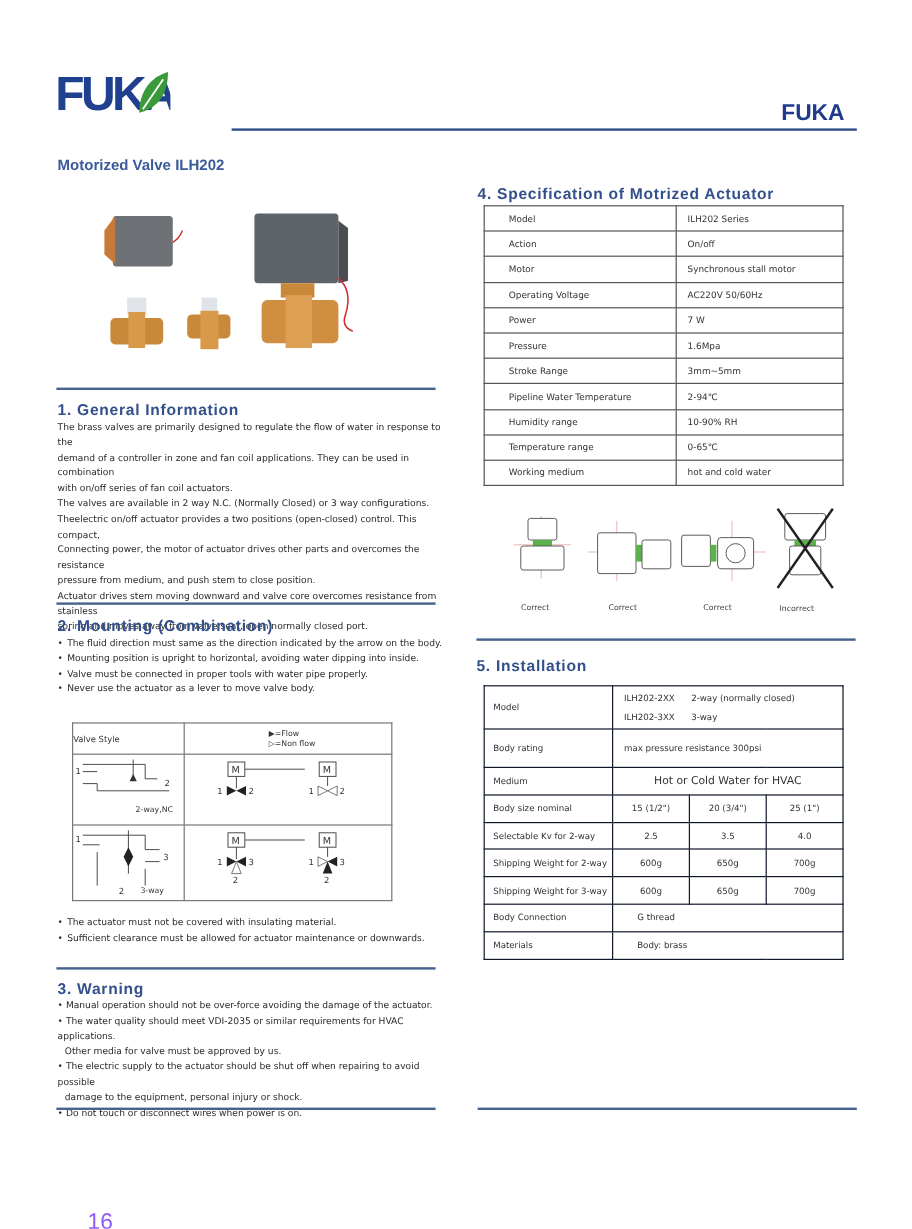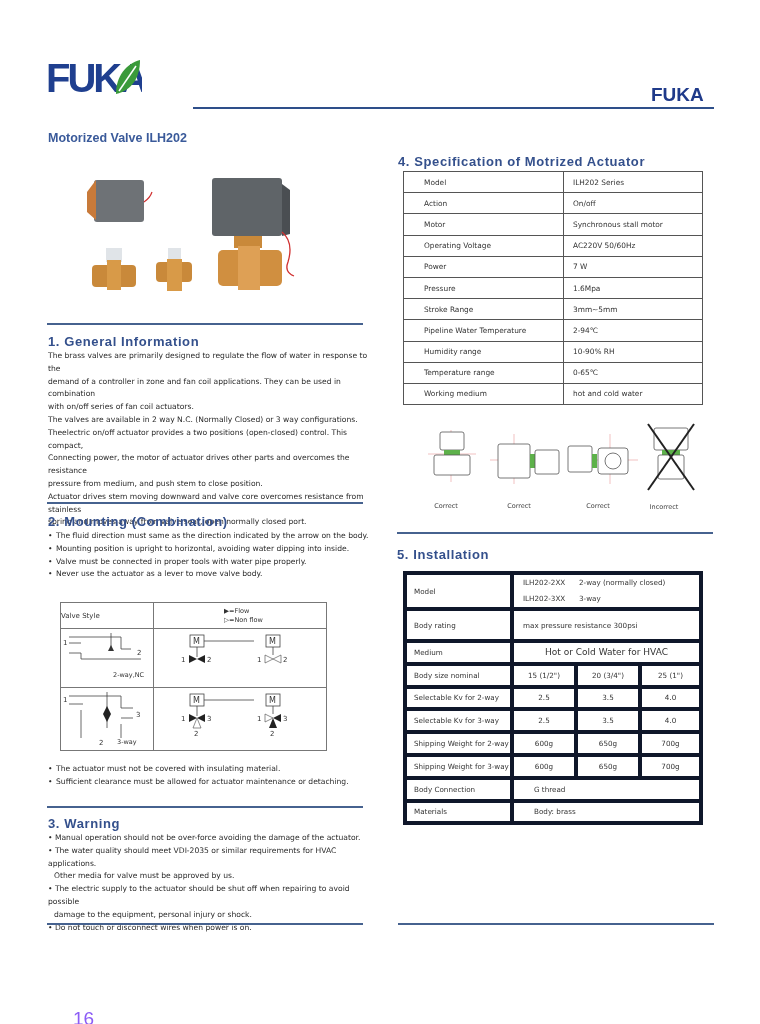--- a/index.html
+++ b/index.html
@@ -23,21 +23,21 @@
   .bullets li::before { content: "•"; position: absolute; left: 0; top: 0; }
 
   
   table.spec { border-collapse: collapse; font-family: "DejaVu Sans", sans-serif; font-size: 7.4px; color: #333; }
   table.spec td { border: 1px solid #555; height: 21.2px; vertical-align: middle; }
   table.spec td.k { padding-left: 20px; width: 160px; }
   table.spec td.v { padding-left: 9px; }
 
   
   table.inst { border-collapse: collapse; font-family: "DejaVu Sans", sans-serif; font-size: 7.2px; color: #333; }
-  table.inst td { border: 4px solid #0f172a; height: 22.8px; vertical-align: middle; }
+  table.inst td { border: 1px solid #0f172a; height: 22.8px; vertical-align: middle; }
   table.inst td.k { padding-left: 7px; width: 107px; }
   table.inst td.c { text-align: center; }
   table.inst td.l { padding-left: 9px; }
   table.inst td.big { text-align: center; font-size: 9px; }
 
   
   table.vd { border-collapse: collapse; font-family: "DejaVu Sans", sans-serif; font-size: 7px; color: #333; }
   table.vd td { border: 1px solid #777; vertical-align: middle; }
 
   .inst-label { font-family: "DejaVu Sans", sans-serif; font-size: 6.5px; color: #444; text-align: center; width: 60px; }
@@ -186,21 +186,21 @@
         <text x="129" y="33" font-size="7" fill="#333">3</text>
         <text x="116" y="48" font-size="7" fill="#333">2</text>
       </svg>
     </td>
   </tr>
 </tbody>
   </table>
 
 <ul class="abs body-text bullets" style="left:48px; top:763px; width:330px;">
   <li>The actuator must not be covered with insulating material.</li>
-  <li>Sufficient clearance must be allowed for actuator maintenance or detaching.</li>
+  <li>Sufficient clearance must be allowed for actuator maintenance or downwards.</li>
 </ul>
 
 <div class="abs rule" style="left:47px; top:806px; width:316px;"></div>
 <div class="abs sec-title" style="left:48px; top:816px;">3. Warning</div>
 <div class="abs body-text" style="left:48px; top:832px; width:330px;">
   <div>• <span>Manual operation should not be over-force avoiding the damage of the actuator.</span></div>
   <div>• <span>The water quality should meet VDI-2035 or similar requirements for HVAC applications.</span></div>
   <div style="padding-left:6px;">Other media for valve must be approved by us.</div>
   <div>• <span>The electric supply to the actuator should be shut off when repairing to avoid possible</span></div>
   <div style="padding-left:6px;">damage to the equipment, personal injury or shock.</div>
@@ -321,26 +321,20 @@
     <td class="c" style="width:64px;">20  (3/4")</td>
     <td class="c">25  (1")</td>
   </tr>
   <tr>
     <td class="k">Selectable Kv for 2-way</td>
     <td class="c">2.5</td>
     <td class="c">3.5</td>
     <td class="c">4.0</td>
   </tr>
   <tr>
-    <td class="k">Selectable Kv for 3-way</td>
-    <td class="c">2.5</td>
-    <td class="c">3.5</td>
-    <td class="c">4.0</td>
-  </tr>
-  <tr>
     <td class="k">Shipping Weight for 2-way</td>
     <td class="c">600g</td>
     <td class="c">650g</td>
     <td class="c">700g</td>
   </tr>
   <tr>
     <td class="k">Shipping Weight for 3-way</td>
     <td class="c">600g</td>
     <td class="c">650g</td>
     <td class="c">700g</td>

